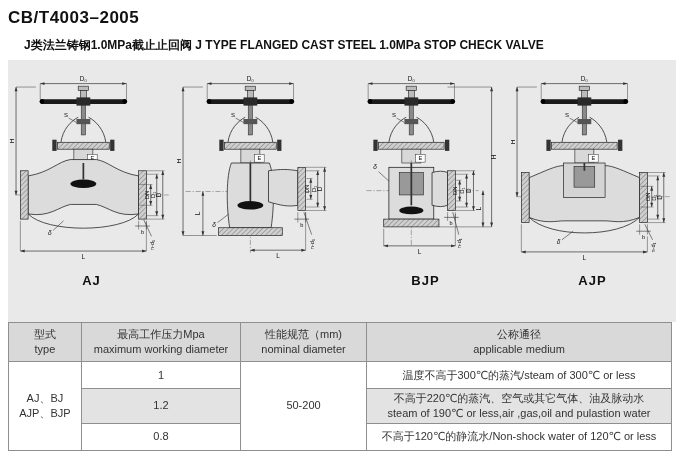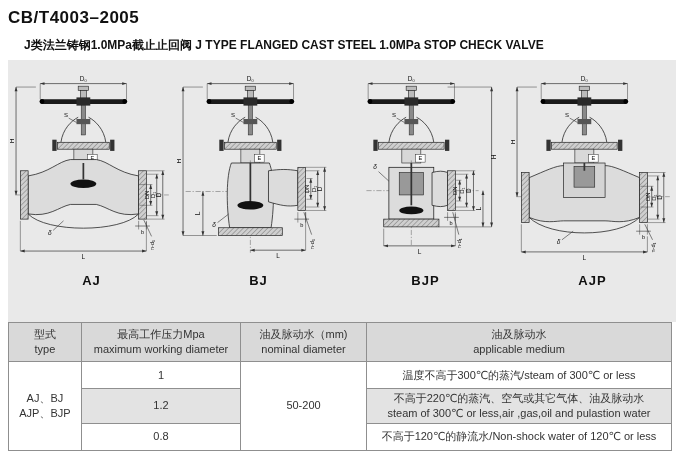--- a/index.html
+++ b/index.html
@@ -199,21 +199,20 @@
           <line x1="147" y1="160" x2="156" y2="186" stroke="#333" stroke-width="0.7"></line>
           <text x="159" y="197" font-size="6.5" fill="#111" text-anchor="middle" font-family="inherit" transform="rotate(-90 159 197)">n-d₁</text>
           <line x1="60" y1="162" x2="47" y2="172" stroke="#333" stroke-width="0.7"></line>
           <text x="43" y="177" font-size="7.5" fill="#111" text-anchor="middle" font-family="inherit" font-style="italic">δ</text>
           <line x1="85" y1="204" x2="149" y2="204" stroke="#333" stroke-width="0.8"></line>
           <path d="M0,0 L-5,1.7 L-5,-1.7 Z" transform="translate(85,204) rotate(180)" fill="#333"></path>
           <path d="M0,0 L-5,1.7 L-5,-1.7 Z" transform="translate(149,204) rotate(0)" fill="#333"></path>
           <line x1="149" y1="204" x2="149" y2="160" stroke="#333" stroke-width="0.55"></line>
           <text x="117" y="213" font-size="7.5" fill="#111" text-anchor="middle" font-family="inherit">L</text>
         </svg>
-      <div class="valve-caption">BJ</div>
     </div>
     <div class="valve-fig">
       <svg width="164" height="197" viewBox="0 0 190 228">
           <defs>
             <pattern id="h3" width="4" height="4" patternUnits="userSpaceOnUse" patternTransform="rotate(45)">
               <rect x="0" y="0" width="4" height="4" fill="#cfcfcf"></rect>
               <line x1="0" y1="0" x2="0" y2="4" stroke="#666" stroke-width="1"></line>
             </pattern>
           </defs>
           <line x1="28" y1="11" x2="128" y2="11" stroke="#333" stroke-width="0.8"></line>
@@ -388,25 +387,25 @@
       <tr>
         <th>
           <div class="cell-line">型式</div>
           <div class="cell-line">type</div>
         </th>
         <th>
           <div class="cell-line">最高工作压力Mpa</div>
           <div class="cell-line">maximum working diameter</div>
         </th>
         <th>
-          <div class="cell-line">油及脉动水（mm)</div>
+          <div class="cell-line">性能规范（mm)</div>
           <div class="cell-line">nominal diameter</div>
         </th>
         <th>
-          <div class="cell-line">油及脉动水</div>
+          <div class="cell-line">公称通径</div>
           <div class="cell-line">applicable medium</div>
         </th>
       </tr>
     </thead>
     <tbody>
       <tr class="r1">
         <td rowspan="3">
           <div class="cell-line">AJ、BJ</div>
           <div class="cell-line">AJP、BJP</div>
         </td>
@@ -414,21 +413,21 @@
         <td rowspan="3">50-200</td>
         <td>
           <div class="cell-line">温度不高于300℃的蒸汽/steam of 300℃  or less</div>
 
         </td>
       </tr>
       <tr class="r2">
         <td class="shaded">1.2</td>
         <td class="shaded">
           <div class="cell-line">不高于220℃的蒸汽、空气或其它气体、油及脉动水</div>
-          <div class="cell-line">steam of 300℃ or less,air ,gas,oil and pulastion water</div>
+          <div class="cell-line">steam of 190℃ or less,air ,gas,oil and pulastion water</div>
         </td>
       </tr>
       <tr class="r3">
         <td>0.8</td>
         <td>
           <div class="cell-line">不高于120℃的静流水/Non-shock water of 120℃  or less</div>
 
         </td>
       </tr>
     </tbody>

